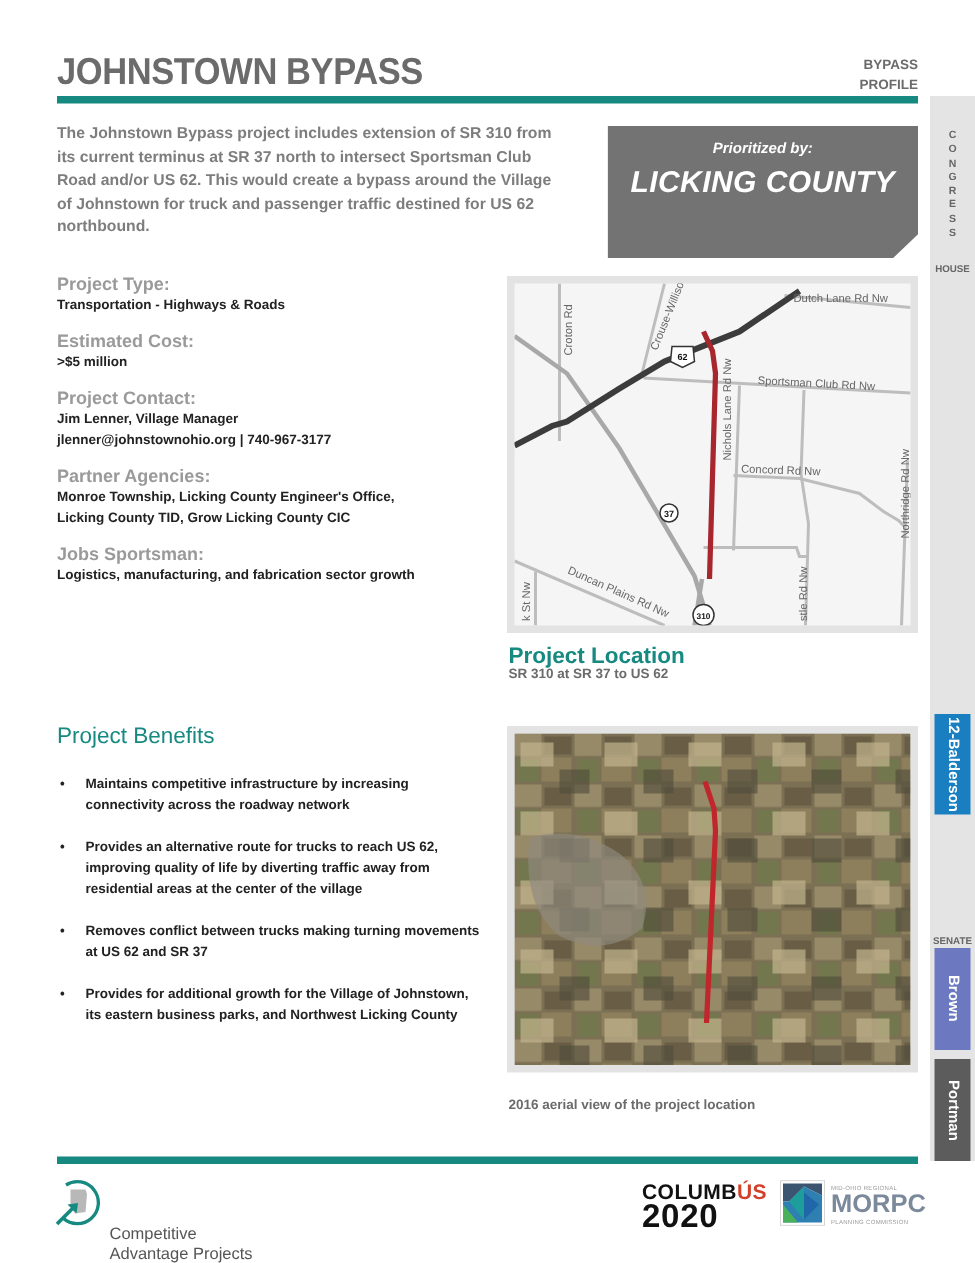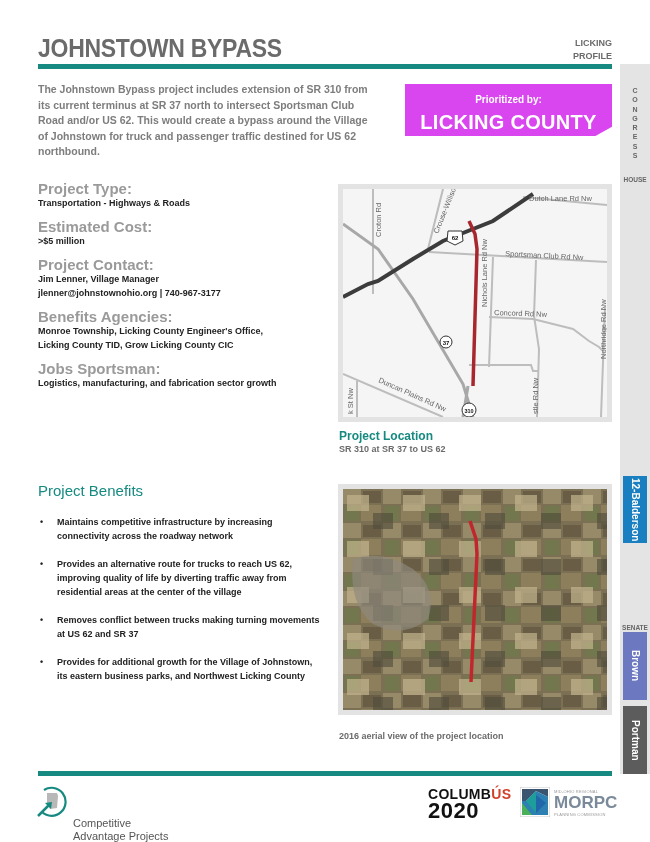--- a/index.html
+++ b/index.html
@@ -5,43 +5,43 @@
   * { box-sizing: border-box; margin: 0; padding: 0; }
   html, body { width: 650px; height: 842px; background: #ffffff; overflow: hidden; }
   body { position: relative; font-family: "Liberation Sans", sans-serif; color: #222; }
 
   .title { position: absolute; left: 38px; top: 34px; font-family: "Liberation Sans", sans-serif; font-weight: bold; font-size: 25px; color: #6b6b6b; letter-spacing: -0.3px; transform: scaleX(0.92); transform-origin: left; }
   .profile-tag { position: absolute; right: 38px; top: 37px; text-align: right; font-size: 9px; font-weight: bold; color: #6b6b6b; line-height: 13px; }
   .top-rule { position: absolute; left: 38px; top: 64px; width: 574px; height: 5px; background: #168a80; }
 
   .intro { position: absolute; left: 38px; top: 82px; width: 332px; font-size: 10.5px; font-weight: bold; line-height: 15.5px; color: #7d7d7d; }
 
-  .prio-box { position: absolute; left: 405px; top: 84px; width: 207px; height: 52px; background: #d946ef; clip-path: polygon(0 0, 100% 0, 100% 82%, 92% 100%, 0 100%); color: #fff; text-align: center; }
+  .prio-box { position: absolute; left: 405px; top: 84px; width: 207px; height: 88px; background: #737373; clip-path: polygon(0 0, 100% 0, 100% 82%, 92% 100%, 0 100%); color: #fff; text-align: center; font-style: italic; }
   .prio-label { margin-top: 10px; font-size: 10px; font-weight: bold; }
   .prio-county { margin-top: 6px; font-size: 20px; font-weight: bold; letter-spacing: 0.3px; }
 
   .sidebar { position: absolute; left: 620px; top: 64px; width: 30px; height: 710px; background: #e4e4e4; }
   .congress { position: absolute; left: 0; top: 22px; width: 30px; text-align: center; font-size: 7px; font-weight: bold; color: #666; line-height: 9.3px; }
   .congress span { display: block; }
   .house { position: absolute; left: 0; top: 112px; width: 30px; text-align: center; font-size: 6.5px; font-weight: bold; color: #666; }
   .senate { position: absolute; left: 0; top: 560px; width: 30px; text-align: center; font-size: 6.5px; font-weight: bold; color: #666; }
   .rep-tab { position: absolute; left: 3px; width: 24px; color: #fff; font-weight: bold; font-size: 10px; display: flex; align-items: center; justify-content: center; }
   .rep-tab span { writing-mode: vertical-rl; white-space: nowrap; }
   .rep-balderson { top: 412px; height: 67px; background: #1a7fc1; }
   .rep-brown { top: 568px; height: 68px; background: #6c79c1; }
   .rep-portman { top: 642px; height: 68px; background: #5c5c5c; }
 
   .facts { position: absolute; left: 38px; top: 182px; width: 290px; }
   .fact { margin-bottom: 10px; }
-  .fact-label { font-size: 15px; font-weight: bold; color: #9a9a9a; line-height: 14px; }
+  .fact-label { font-size: 12px; font-weight: bold; color: #9a9a9a; line-height: 14px; }
   .fact-value { font-size: 9px; font-weight: bold; color: #222; line-height: 14px; }
 
   .map-frame { position: absolute; left: 338px; top: 184px; width: 274px; height: 238px; background: #e3e3e3; padding: 5px; }
   .map { width: 264px; height: 228px; background: #f5f5f5; display: block; }
-  .map-title { position: absolute; left: 339px; top: 429px; font-size: 12px; font-weight: bold; color: #168a80; }
+  .map-title { position: absolute; left: 339px; top: 429px; font-size: 15px; font-weight: bold; color: #168a80; }
   .map-sub { position: absolute; left: 339px; top: 444px; font-size: 9px; font-weight: bold; color: #6b6b6b; }
 
   .benefits-title { position: absolute; left: 38px; top: 482px; font-size: 15px; font-weight: normal; color: #168a80; }
   .benefits { position: absolute; left: 38px; top: 515px; width: 285px; list-style: none; }
   .benefits li { position: relative; padding-left: 19px; font-size: 9px; font-weight: bold; line-height: 14px; color: #222; margin-bottom: 14px; }
   .benefits li .bullet { position: absolute; left: 2px; top: 0; }
 
   .aerial-frame { position: absolute; left: 338px; top: 484px; width: 274px; height: 231px; background: #e3e3e3; padding: 5px; }
   .aerial { width: 264px; height: 221px; display: block; }
   .aerial-caption { position: absolute; left: 339px; top: 731px; font-size: 9px; font-weight: bold; color: #6b6b6b; }
@@ -59,21 +59,21 @@
   .morpc-logo { position: absolute; left: 520px; top: 787px; width: 30px; height: 30px; }
   .morpc-small { position: absolute; left: 554px; top: 789px; font-size: 4px; color: #999; letter-spacing: 0.2px; }
   .morpc-word { position: absolute; left: 554px; top: 793px; font-size: 17px; font-weight: bold; color: #7b8a9a; }
   .morpc-small2 { position: absolute; left: 554px; top: 812px; font-size: 4px; color: #999; letter-spacing: 0.2px; }
 </style>
 </head>
 <body>
 
 <div class="title">JOHNSTOWN BYPASS</div>
 <div class="profile-tag">
-  <div>LICKING</div>
+  <div>BYPASS</div>
   <div>PROFILE</div>
 </div>
 <div class="top-rule"></div>
 
 <p class="intro">The Johnstown Bypass project includes extension of SR 310 from its current terminus at SR 37 north to intersect Sportsman Club Road and/or US 62. This would create a bypass around the Village of Johnstown for truck and passenger traffic destined for US 62 northbound.</p>
 
 <div class="prio-box">
   <div class="prio-label">Prioritized by:</div>
   <div class="prio-county">LICKING COUNTY</div>
 </div>
@@ -110,21 +110,21 @@
   <div class="fact">
     <div class="fact-label">Estimated Cost:</div>
     <div class="fact-value">&gt;$5 million</div>
   </div>
   <div class="fact">
     <div class="fact-label">Project Contact:</div>
     <div class="fact-value">Jim Lenner, Village Manager</div>
     <div class="fact-value">jlenner@johnstownohio.org | 740-967-3177</div>
   </div>
   <div class="fact">
-    <div class="fact-label">Benefits Agencies:</div>
+    <div class="fact-label">Partner Agencies:</div>
     <div class="fact-value">Monroe Township, Licking County Engineer's Office,</div>
     <div class="fact-value">Licking County TID, Grow Licking County CIC</div>
   </div>
   <div class="fact">
     <div class="fact-label">Jobs Sportsman:</div>
     <div class="fact-value">Logistics, manufacturing, and fabrication sector growth</div>
   </div>
 </div>
 
 <div class="map-frame">

